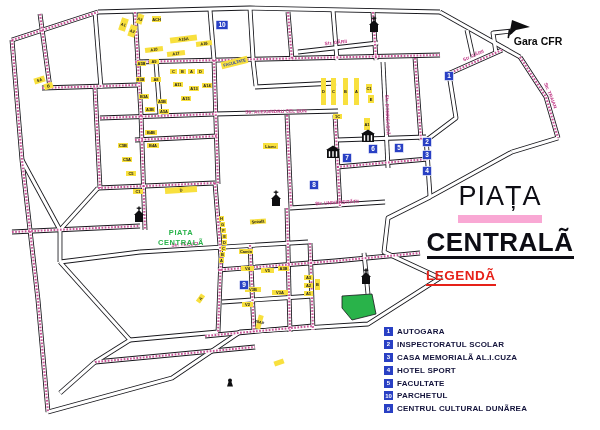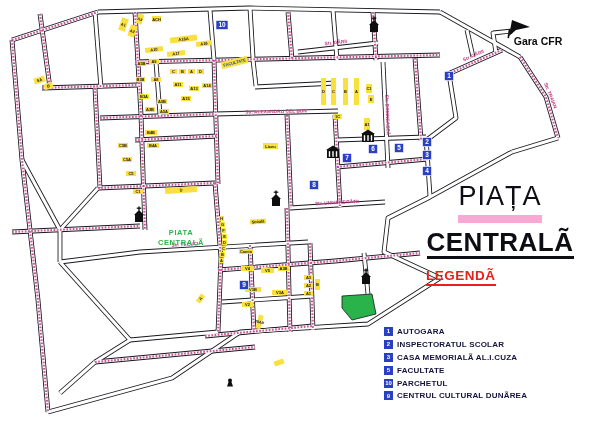--- a/index.html
+++ b/index.html
@@ -560,20 +560,24 @@
       </div>
       <div class="legend-row">
         <span class="legend-num">2</span>
         <span class="legend-label">INSPECTORATUL SCOLAR</span>
       </div>
       <div class="legend-row">
         <span class="legend-num">3</span>
         <span class="legend-label">CASA MEMORIALÃ AL.I.CUZA</span>
       </div>
       <div class="legend-row">
+        <span class="legend-num">4</span>
+        <span class="legend-label">HOTEL SPORT</span>
+      </div>
+      <div class="legend-row">
         <span class="legend-num">5</span>
         <span class="legend-label">FACULTATE</span>
       </div>
       <div class="legend-row">
         <span class="legend-num">10</span>
         <span class="legend-label">PARCHETUL</span>
       </div>
       <div class="legend-row">
         <span class="legend-num">9</span>
         <span class="legend-label">CENTRUL CULTURAL DUNÃREA</span>

